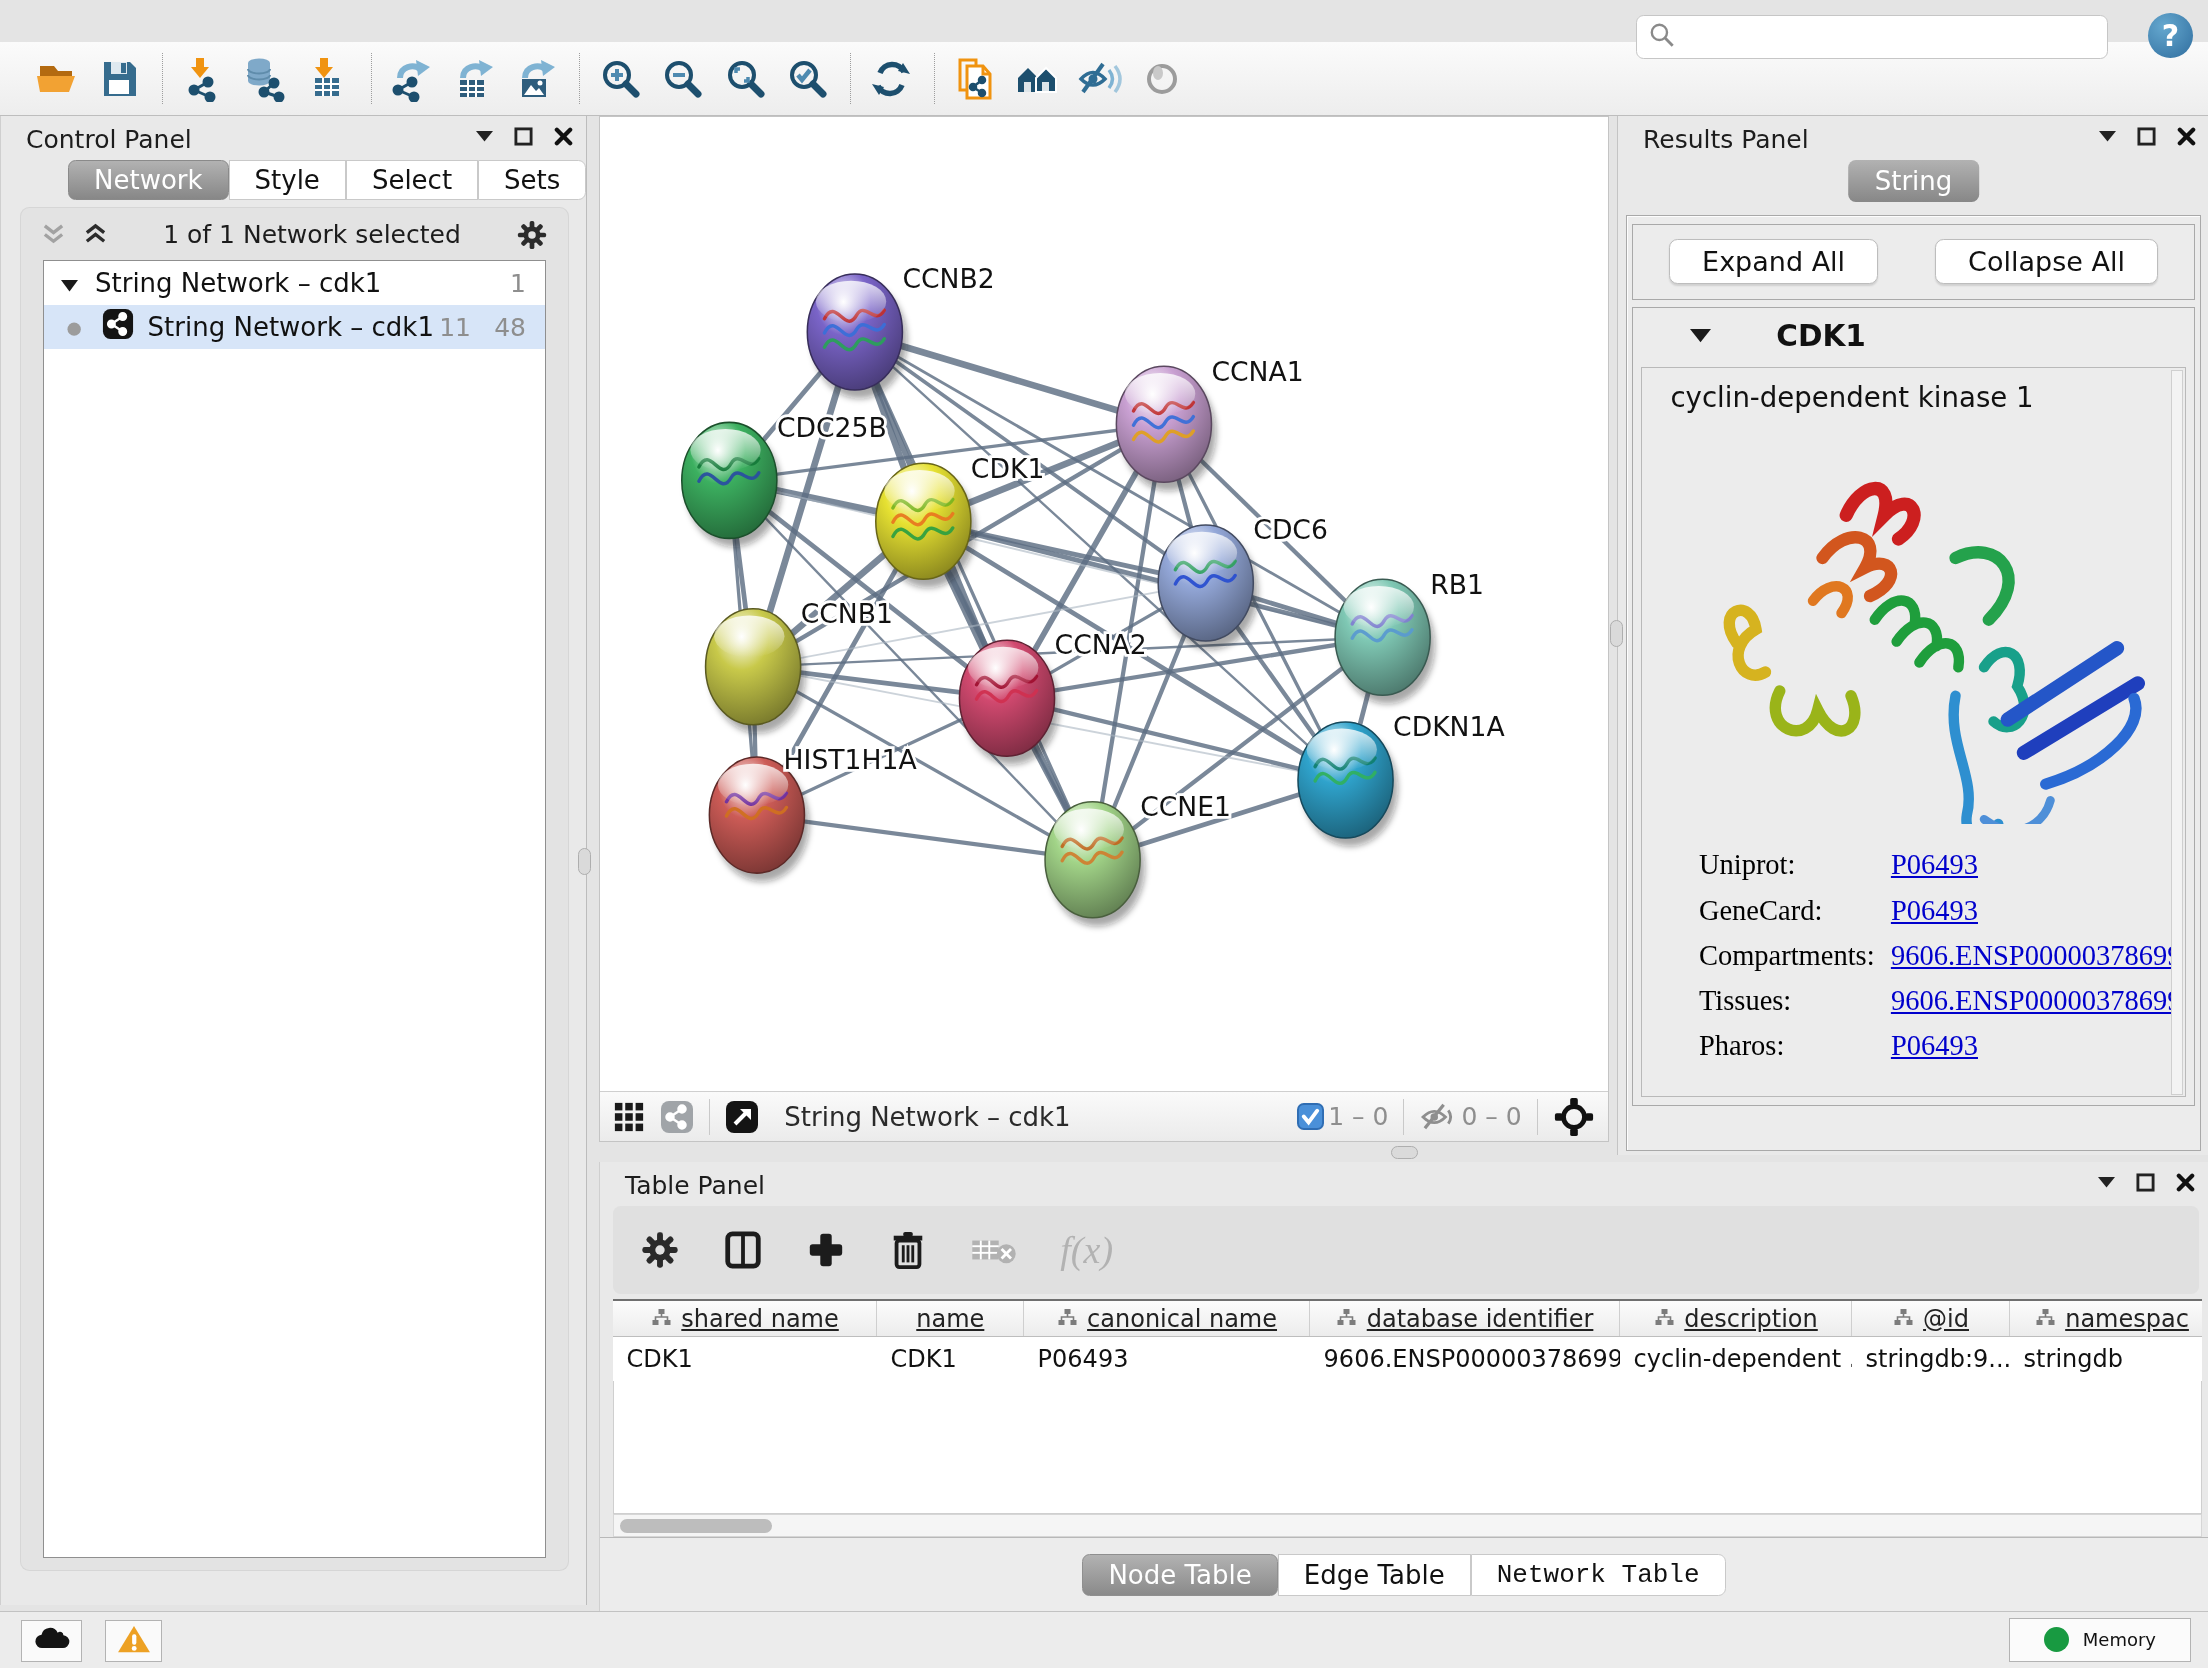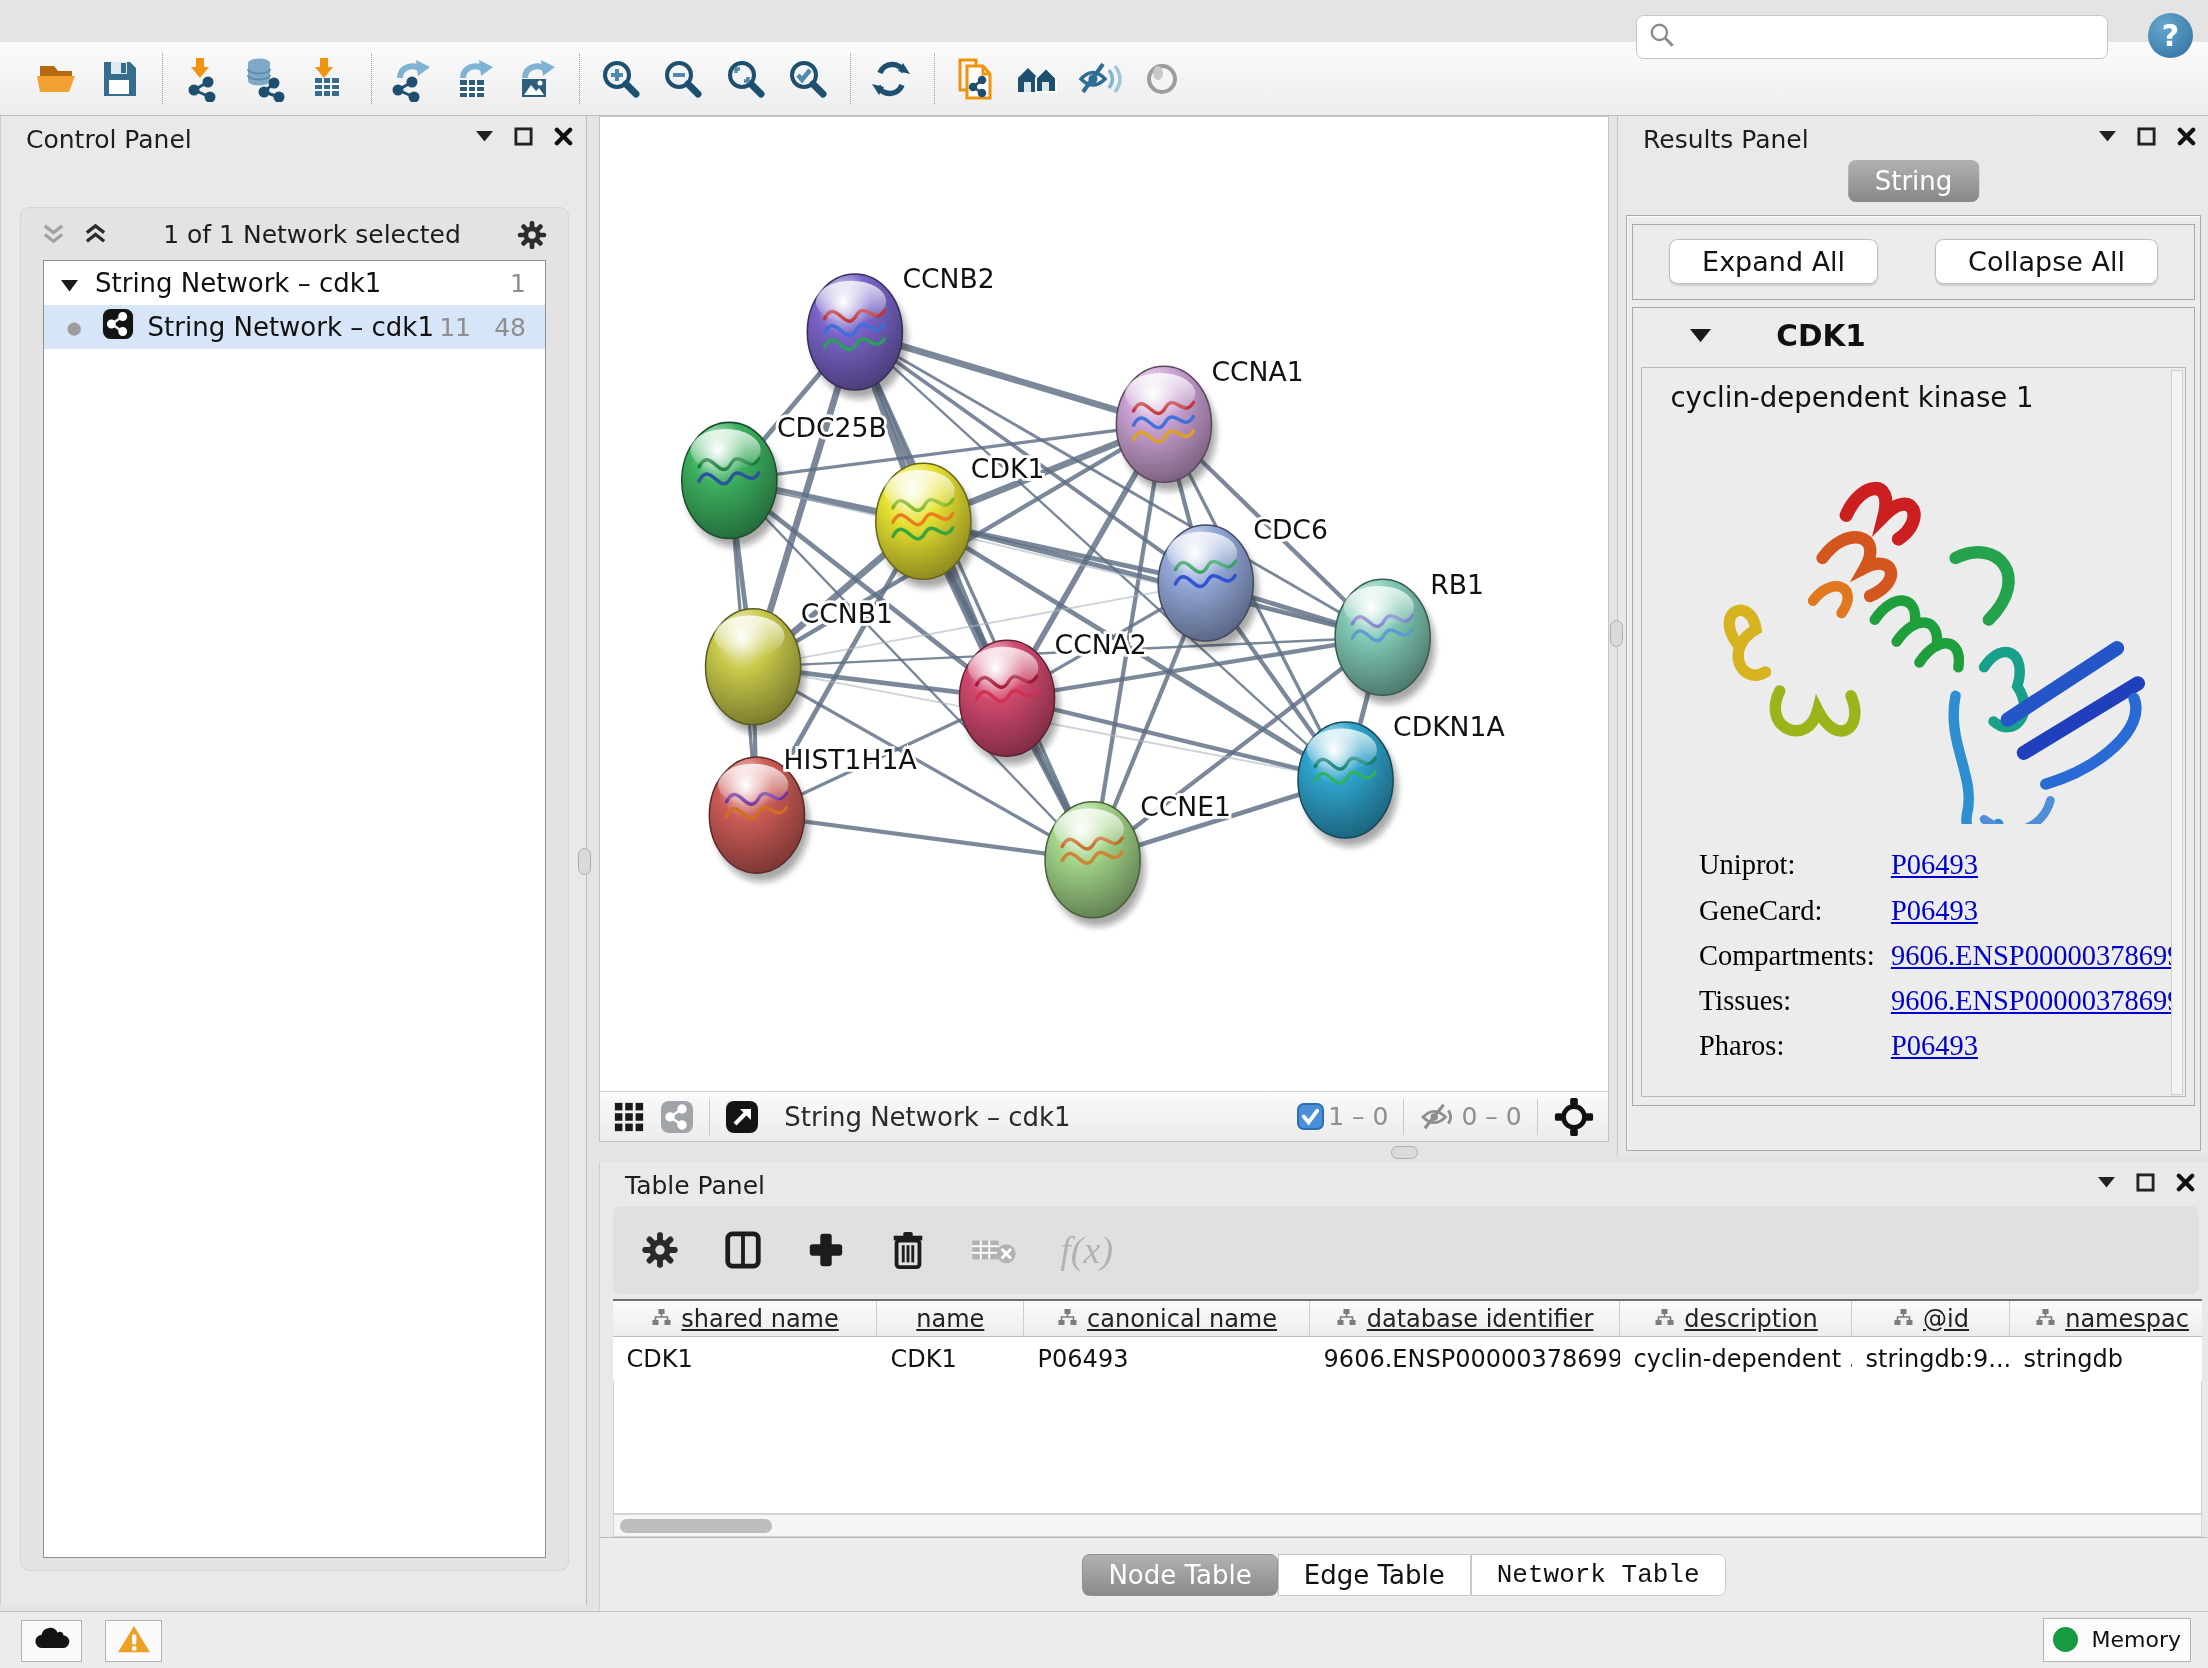--- a/index.html
+++ b/index.html
@@ -109,22 +109,22 @@
   .btab { height:42px; padding:0 25px; font-size:26px; display:flex; align-items:center; background:#fff;
     border:1px solid #c9c9c9; color:#111; }
   .btab:first-child { border-radius:7.6px 0 0 7.6px; }
   .btab:last-child { border-radius:0 7.6px 7.6px 0;font-family:Liberation Mono, monospace; }
   .btab.sel { background:linear-gradient(#b2b2b2,#8a8a8a); color:#fff; border-color:#8f8f8f; border-radius:7.6px; }
 
   
   #status-bar { position:absolute; left:0; bottom:0; width:100%; height:57px; background:#ececec; border-top:1.9px solid #c2c2c2; }
   .sbtn { position:absolute; top:7.6px; height:42px; background:#fafafa; border:1.9px solid #b3b3b3;
     display:flex; align-items:center; justify-content:center; }
-  #memory-btn { position:absolute; right:17px; top:5.7px; height:44px; padding:0 9px; background:#fbfbfb;
-    border:1.9px solid #b3b3b3; display:flex; align-items:center; gap:13.3px; font-size:22px; color:#111; }
+  #memory-btn { position:absolute; right:17px; top:5.7px; height:44px; padding:0 34px; background:#fbfbfb;
+    border:1.9px solid #b3b3b3; display:flex; align-items:center; gap:13.3px; font-size:18px; color:#111; }
   #memory-dot { width:25px; height:25px; border-radius:50%; background:#189a41; }
 
   .handle { position:absolute; background:#dadada; border:1px solid #aeaeae; border-radius:7.6px; }
 </style>
 </head>
 <body>
 
 <div id="screen">
 
 
@@ -336,20 +336,26 @@
         <span class="wb">
             <svg width="19" height="19" viewBox="0 0 20 20">
               <g stroke="#111" stroke-width="4.5" stroke-linecap="round">
                 <line x1="3" y1="3" x2="17" y2="17"></line>
                 <line x1="17" y1="3" x2="3" y2="17"></line>
               </g>
             </svg>
           </span>
       </div>
     </div>
+    <div id="cp-tabs">
+        <div class="cp-tab sel">Network</div>
+        <div class="cp-tab">Style</div>
+        <div class="cp-tab">Select</div>
+        <div class="cp-tab">Sets</div>
+      </div>
     <div id="cp-inner">
       <div id="cp-subrow">
         <span class="wb" style="margin-right:17px">
             <svg width="25" height="25" viewBox="0 0 26 26">
               <g stroke="#a2a2a2" stroke-width="3.5" fill="none">
                 <polyline points="4,4 13,11 22,4"></polyline>
                 <polyline points="4,13 13,20 22,13"></polyline>
               </g>
             </svg>
           </span>

